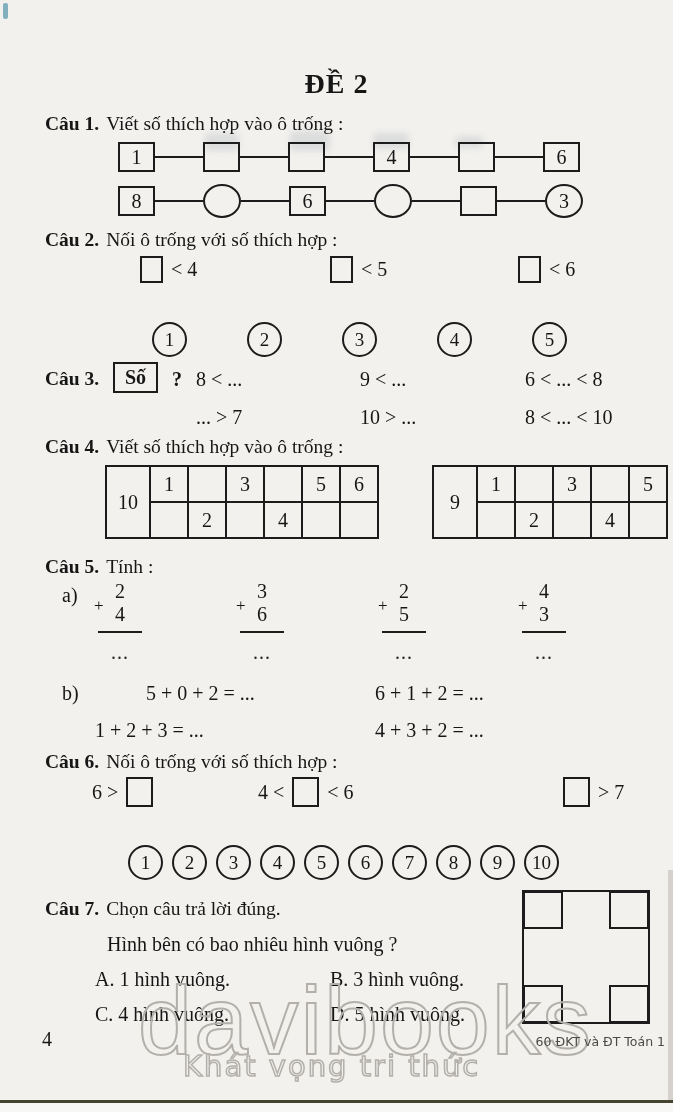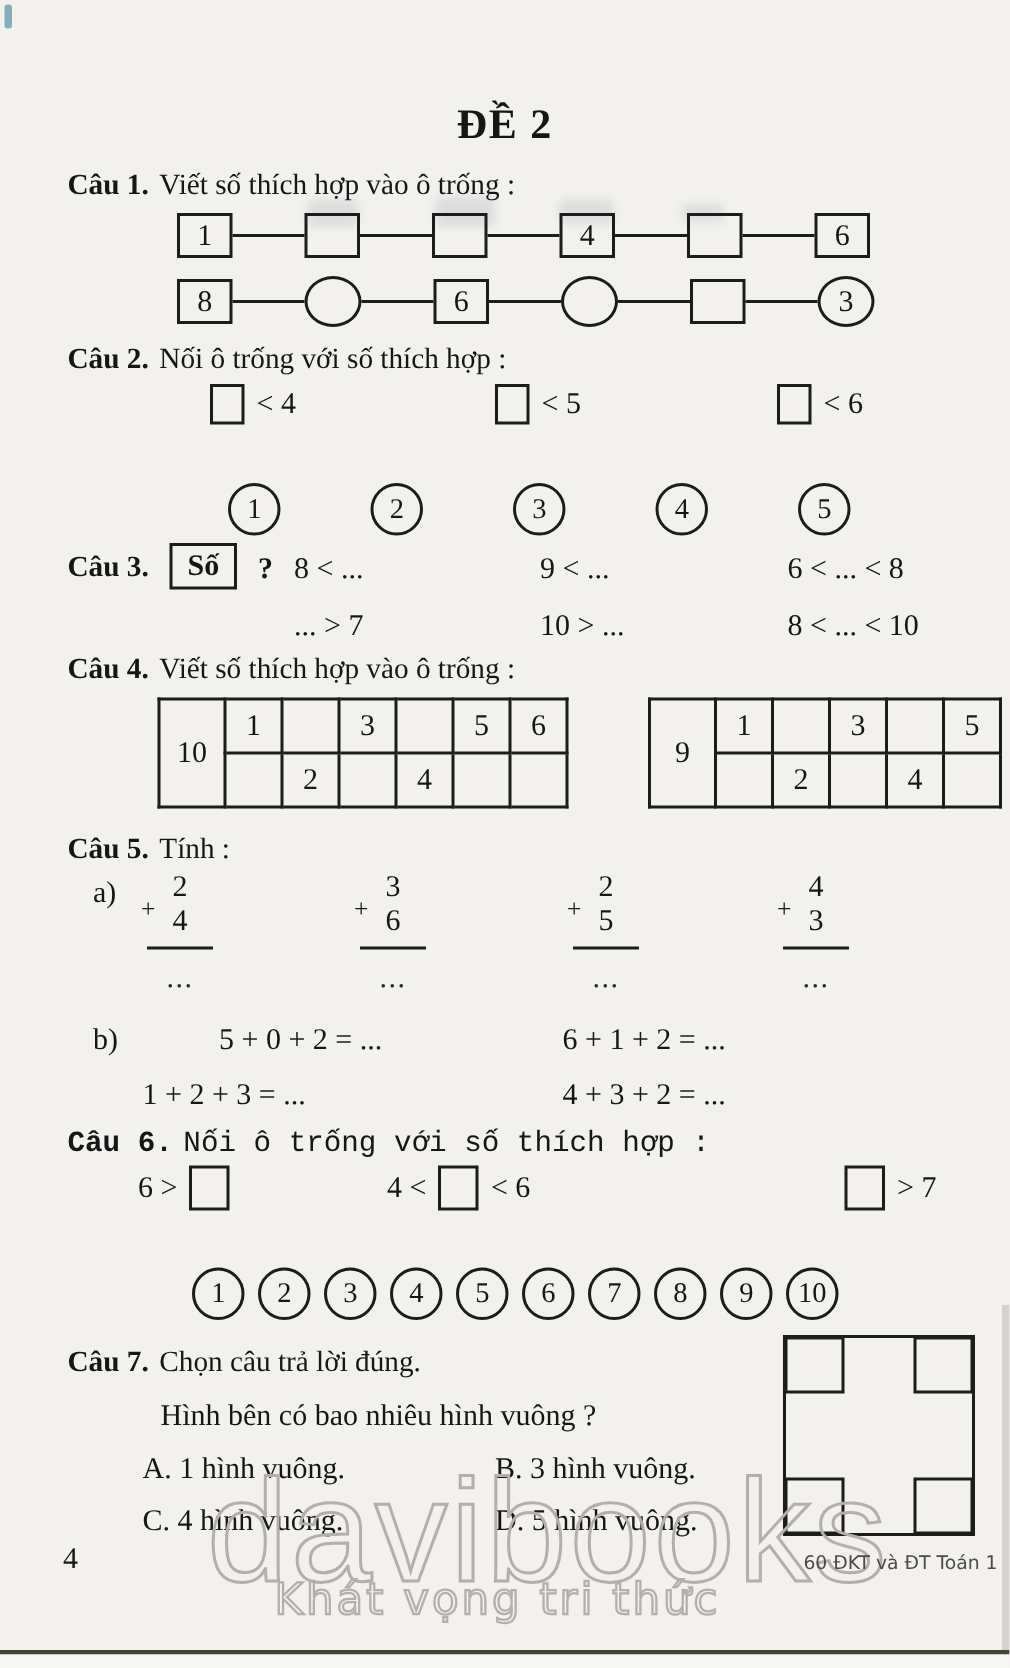--- a/index.html
+++ b/index.html
@@ -224,21 +224,21 @@
   <div class="v-line"></div>
   <div class="v-res">...</div>
 </div>
 
 <div class="expr" style="left:62px;top:682px;">b)</div>
 <div class="expr" style="left:110px;top:682px;margin-left:36px;">5 + 0 + 2 = ...</div>
 <div class="expr" style="left:375px;top:682px;">6 + 1 + 2 = ...</div>
 <div class="expr" style="left:95px;top:719px;">1 + 2 + 3 = ...</div>
 <div class="expr" style="left:375px;top:719px;text-align:center;">4 + 3 + 2 = ...</div>
 
-<div class="qhead" style="top:751px;font-family:Liberation Mono, monospace;">
+<div class="qhead" style="top:751px;">
   <b>Câu 6.</b><span>Nối ô trống với số thích hợp :</span>
 </div>
 <div class="cmp" style="left:92px;top:777px;">
   <span>6 &gt;</span>
     <span class="sbox" style="width:27px;height:30px;"></span>
 </div>
 <div class="cmp" style="left:258px;top:777px;">
   <span>4 &lt;</span>
     <span class="sbox" style="width:27px;height:30px;"></span>
     <span>&lt; 6</span>

